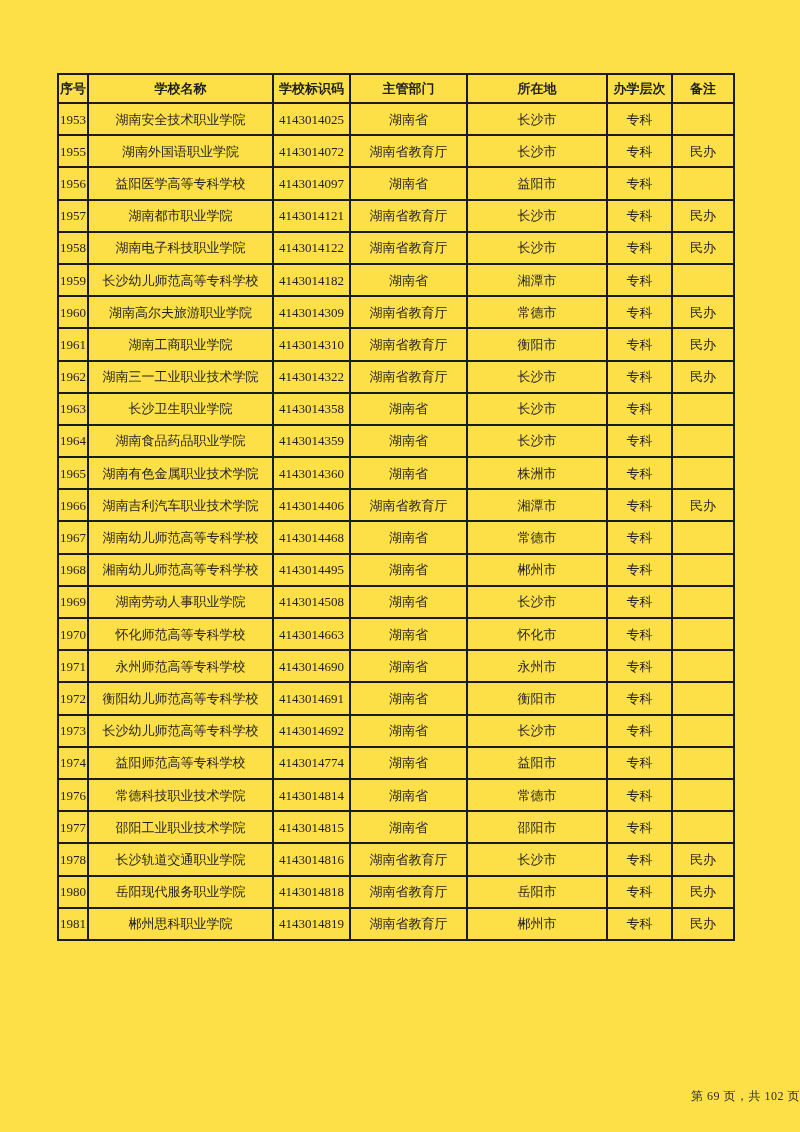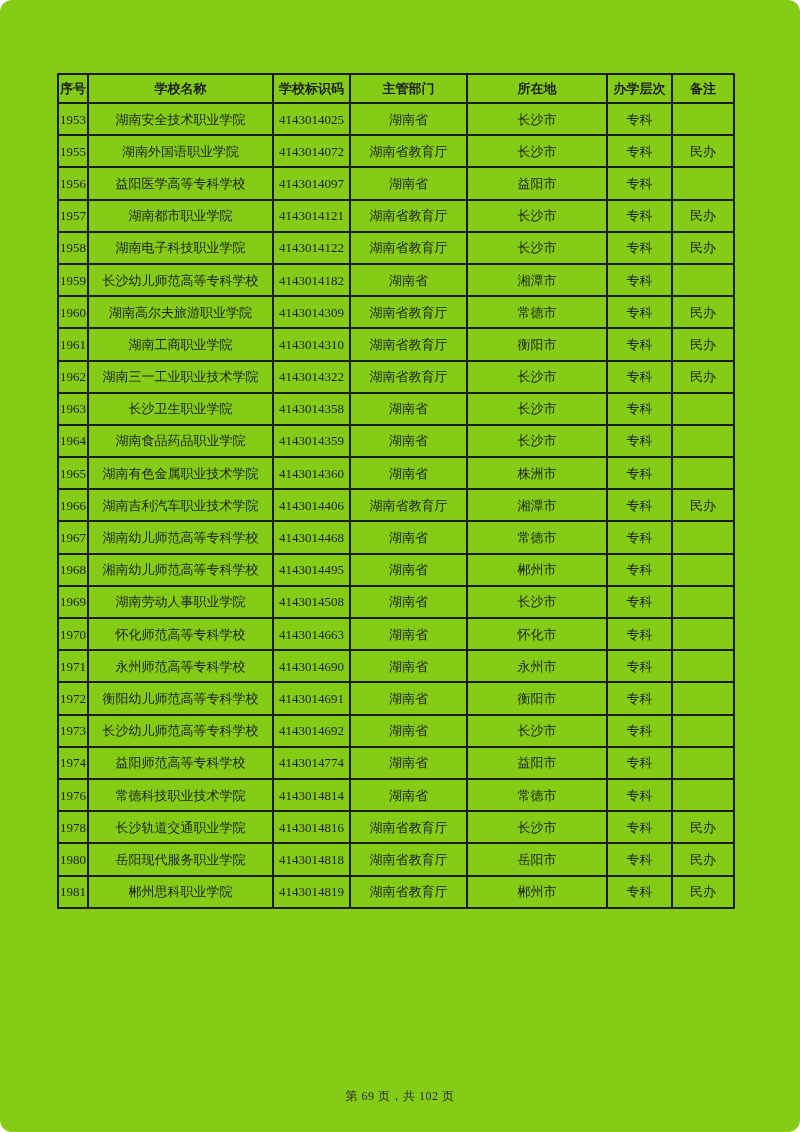--- a/index.html
+++ b/index.html
@@ -10,23 +10,22 @@
   body {
     width: 800px;
     height: 1132px;
     font-family: "Liberation Serif", "DejaVu Serif", serif;
     color: #1f1f1f;
   }
   .page {
     position: relative;
     width: 800px;
     height: 1132px;
-    background: #84cc16;
+    background: #fde047;
     overflow: hidden;
-    border-radius: 12px;
   }
   table.school-table {
     position: absolute;
     left: 57px;
     top: 73px;
     width: 677px;
     border-collapse: collapse;
     table-layout: fixed;
   }
   .school-table th,
@@ -46,21 +45,21 @@
   }
   .school-table td {
     font-weight: normal;
     height: 30.2px;
   }
   .page-footer {
     position: absolute;
     left: 0;
     top: 1088px;
     width: 800px;
-    text-align: center;
+    text-align: right;
     font-size: 12px;
     color: #2b2b2b;
     letter-spacing: 0.5px;
   }
 </style>
 </head>
 <body>
 
 <div class="page">
 
@@ -278,20 +277,29 @@
         <tr>
           <td>1976</td>
           <td>常德科技职业技术学院</td>
           <td>4143014814</td>
           <td>湖南省</td>
           <td>常德市</td>
           <td>专科</td>
           <td></td>
         </tr>
         <tr>
+          <td>1977</td>
+          <td>邵阳工业职业技术学院</td>
+          <td>4143014815</td>
+          <td>湖南省</td>
+          <td>邵阳市</td>
+          <td>专科</td>
+          <td></td>
+        </tr>
+        <tr>
           <td>1978</td>
           <td>长沙轨道交通职业学院</td>
           <td>4143014816</td>
           <td>湖南省教育厅</td>
           <td>长沙市</td>
           <td>专科</td>
           <td>民办</td>
         </tr>
         <tr>
           <td>1980</td>

